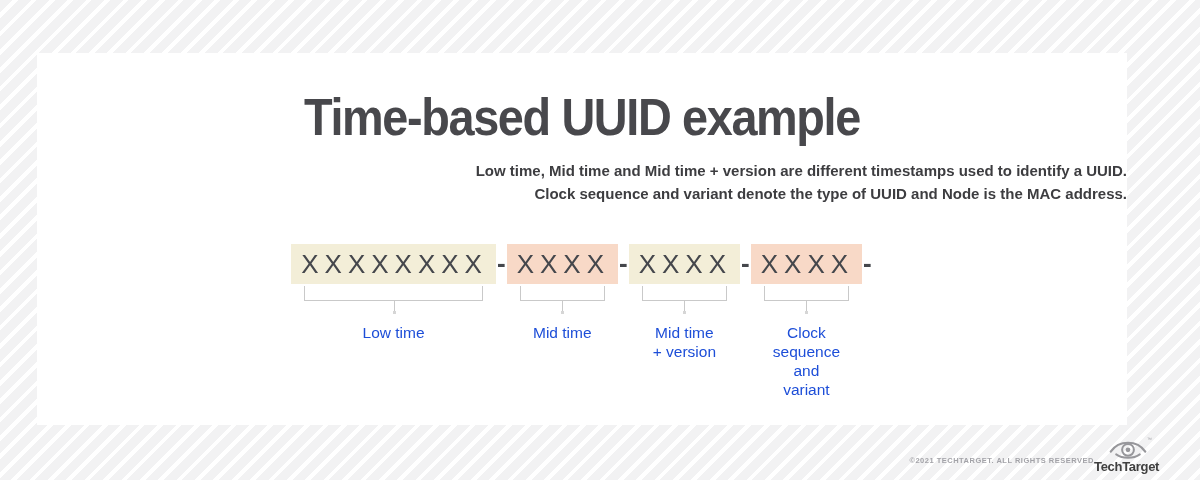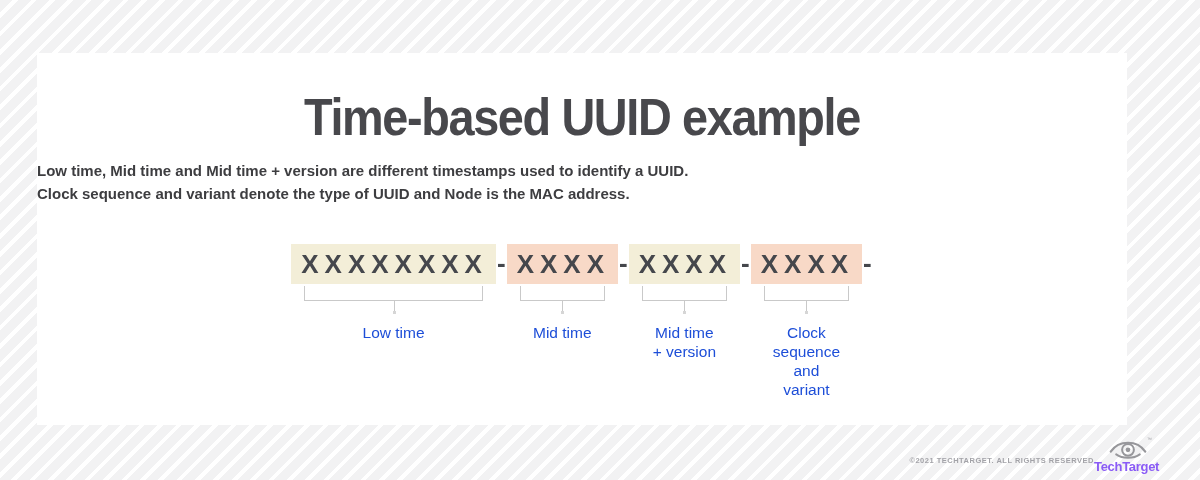--- a/index.html
+++ b/index.html
@@ -20,39 +20,39 @@
     font-size:52px;
     font-weight:700;
     letter-spacing:-1.5px;
     color:#48484c;
     transform:scaleX(0.9);
     transform-origin:50% 50%;
     white-space:nowrap;
   }
   .subtitle {
     margin-top:12px;
-    text-align:left;
+    text-align:right;
     font-size:15px;
     font-weight:700;
     line-height:1.55;
     color:#3d3d40;
   }
   .uuid-row {
     margin-top:38px;
     display:flex;
     justify-content:center;
     align-items:flex-start;
   }
   .seg { display:flex; flex-direction:column; }
   .uuid-box {
     height:40px;
     line-height:40px;
     padding:0 8px 0 10px;
     font-size:26px;
-    font-weight:700;
+    font-weight:400;
     letter-spacing:6px;
     color:#45474c;
     white-space:nowrap;
     text-align:left;
   }
   .dash {
     height:40px;
     line-height:38px;
     font-size:26px;
     font-weight:700;
@@ -106,21 +106,21 @@
   .logo-eye { position:absolute; right:2px; top:0; }
   .logo-tm {
     position:absolute; right:-2px; top:0;
     font-size:5px; color:#a3a3a8;
   }
   .logo-word {
     position:absolute; left:0; bottom:0;
     font-size:13px;
     font-weight:700;
     letter-spacing:-0.3px;
-    color:#8b5cf6;
+    color:#404040;
     white-space:nowrap;
   }
 </style>
 </head>
 <body>
 
 <div class="card">
   <h1 class="title">Time-based UUID example</h1>
   <div class="subtitle">
     <div>Low time, Mid time and Mid time + version are different timestamps used to identify a UUID.</div>

